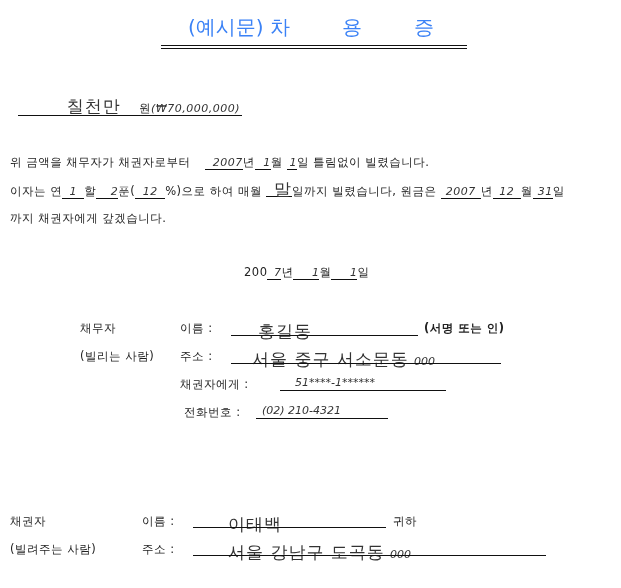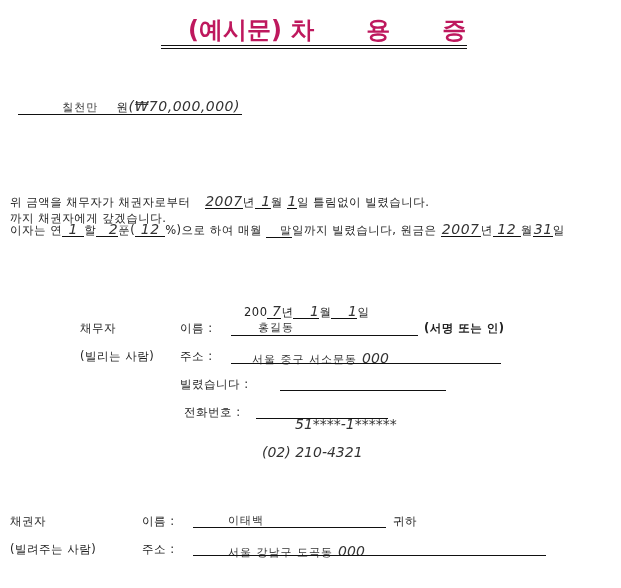--- a/index.html
+++ b/index.html
@@ -4,31 +4,31 @@
 <style>
   html, body { margin: 0; padding: 0; background: #ffffff; }
   body {
     width: 621px; height: 588px; position: relative; overflow: hidden;
     font-family: "DejaVu Sans", "Liberation Sans", sans-serif;
     color: #1a1a1a;
   }
   .abs { position: absolute; white-space: nowrap; }
   .title {
     left: 160px; top: 14px; width: 306px; text-align: left;
-    font-size: 24px; font-weight: bold; color: #be185d;
+    font-size: 20px; font-weight: normal; color: #3b82f6;
     letter-spacing: 0px;
   }
   .title span { display: inline-block; }
   .title .sp { width: 52px; }
   .title-rule1 { left: 161px; top: 45px; width: 306px; height: 0; border-top: 1.5px solid #111; }
   .title-rule2 { left: 161px; top: 48px; width: 306px; height: 0; border-top: 1px solid #111; }
 
   .body-text { font-size: 11.5px; color: #222; letter-spacing: 0.5px; }
-  .hand { font-family: "DejaVu Serif", serif; font-size: 11px; color: #333; letter-spacing: 1px; }
-  .ital { font-style: italic; font-size: 14px; color: #333; margin-top: 40px; }
+  .hand { font-family: "DejaVu Serif", serif; font-size: 17px; color: #333; letter-spacing: 1px; }
+  .ital { font-style: italic; font-size: 11px; color: #333; }
   .ul { display: inline-block; border-bottom: 1px solid #111; text-align: center; line-height: 13px; }
   .ul-right { text-align: right; }
   .rule { position: absolute; height: 0; border-top: 1px solid #111; }
 
   .amount-line { left: 18px; top: 100px; }
 </style>
 </head>
 <body>
 
 <div class="abs title">
@@ -72,21 +72,21 @@
 <div class="rule" style="left:231px; top:335px; width:187px;"></div>
 <div class="abs body-text" style="left:424px; top:321px;font-weight:bold;">(서명 또는 인)</div>
 
 <div class="abs body-text" style="left:180px; top:349px;">주소 :</div>
 <div class="abs" style="left:252px; top:348px;text-align:center;">
   <span class="hand">서울 중구 서소문동</span>
   <span class="ital">000</span>
 </div>
 <div class="rule" style="left:231px; top:363px; width:270px;"></div>
 
-<div class="abs body-text" style="left:180px; top:377px;">빌렸습니다 :</div>
+<div class="abs body-text" style="left:180px; top:377px;">채권자에게 :</div>
 <div class="abs ital" style="left:295px; top:376px;">51****-1******</div>
 <div class="rule" style="left:280px; top:390px; width:166px;"></div>
 
 <div class="abs body-text" style="left:184px; top:405px;text-align:right;">전화번호 :</div>
 <div class="abs ital" style="left:262px; top:404px;">(02) 210-4321</div>
 <div class="rule" style="left:256px; top:418px; width:132px;"></div>
 
 <div class="abs body-text" style="left:10px; top:514px;">채권자</div>
 <div class="abs body-text" style="left:10px; top:542px;">(빌려주는 사람)</div>
 

